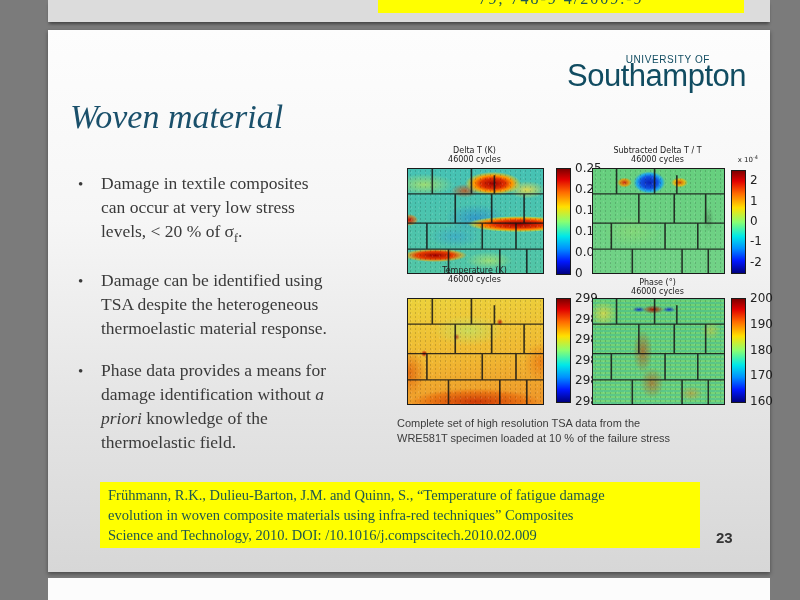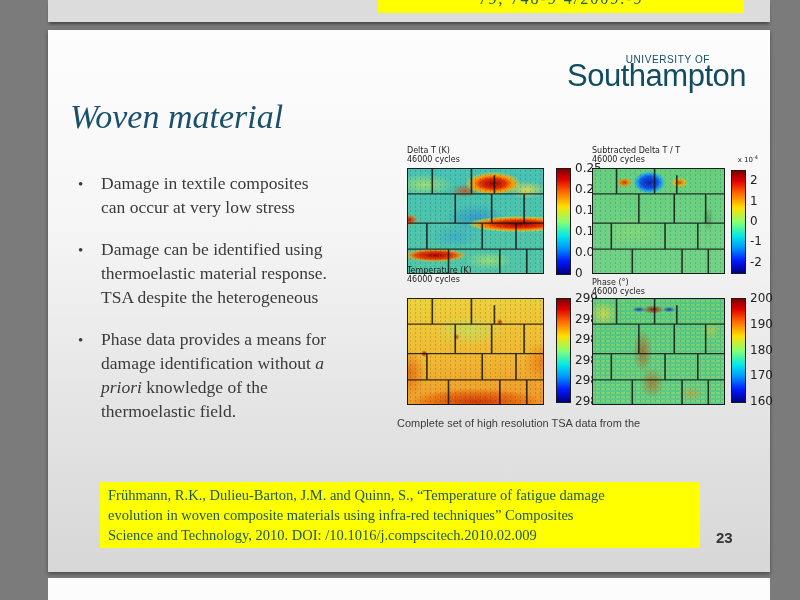--- a/index.html
+++ b/index.html
@@ -23,21 +23,21 @@
   
   .title{position:absolute;left:22px;top:68px;font-size:34px;color:#1a506b;font-style:italic;}
   .bullets{position:absolute;left:27px;top:141px;width:300px;color:#3a3a3a;
            font-size:17.5px;line-height:24px;}
   .bullet{position:relative;padding-left:26px;margin-bottom:18px;}
   .marker{position:absolute;left:3px;top:1px;font-size:15px;}
   .bl{display:block;}
   .bullets sub{font-size:12px;}
   .bullets i{font-style:italic;}
   
-  .ptitle{position:absolute;width:135px;
+  .ptitle{position:absolute;width:135px;text-align:center;
           font-family:"DejaVu Sans","Liberation Sans",sans-serif;font-size:8px;line-height:9px;color:#222;}
   .ptitle .l{display:block;}
   .hm{position:absolute;border:1px solid #1a1a1a;}
   .noise,.grid{position:absolute;left:0;top:0;width:100%;height:100%;}
   .noise{background-image:radial-gradient(rgba(0,0,0,.28) .5px,transparent 1px),
                           radial-gradient(rgba(255,255,255,.16) .5px,transparent 1px);
          background-size:5px 4px,7px 6px;opacity:.75;}
   .hm1{background:
     radial-gradient(ellipse 26% 14% at 63% 14%,#a00000 0%,#e03000 35%,#ff9900 55%,rgba(255,200,0,.4) 70%,transparent 80%),
     radial-gradient(ellipse 14% 9% at 42% 21%,rgba(220,60,0,.7),transparent 75%),
@@ -109,26 +109,27 @@
   <div class="logo-top">UNIVERSITY OF</div>
   <div class="logo-name">Southampton</div>
 
   <h1 class="title" style="margin:0;font-weight:normal;">Woven material</h1>
 
   <div class="bullets">
     <div class="bullet">
       <span class="marker">•</span>
       <span class="bl">Damage in textile composites</span>
       <span class="bl">can occur at very low stress</span>
+      <span class="bl"><span>levels, &lt; 20 % of σ</span><sub>f</sub><span>.</span></span>
     </div>
     <div class="bullet">
       <span class="marker">•</span>
       <span class="bl">Damage can be identified using</span>
+      <span class="bl">TSA despite the heterogeneous</span>
       <span class="bl">thermoelastic material response.</span>
-      <span class="bl">TSA despite the heterogeneous</span>
     </div>
     <div class="bullet">
       <span class="marker">•</span>
       <span class="bl">Phase data provides a means for</span>
       <span class="bl"><span>damage identification without </span><i>a</i></span>
       <span class="bl"><i>priori</i><span> knowledge of the</span></span>
       <span class="bl">thermoelastic field.</span>
     </div>
   </div>
 
@@ -208,20 +209,21 @@
   <div class="tickcol" style="left:699px;top:268px;height:103px;">
     <span class="tick" style="top:0%">200</span>
     <span class="tick" style="top:25%">190</span>
     <span class="tick" style="top:50%">180</span>
     <span class="tick" style="top:75%">170</span>
     <span class="tick" style="top:100%">160</span>
   </div>
 
   <div class="caption">
     <span class="l">Complete set of high resolution TSA data from the</span>
+    <span class="l">WRE581T specimen loaded at 10 % of the failure stress</span>
   </div>
 
   <div class="citation">
     <span class="l">Frühmann, R.K., Dulieu-Barton, J.M. and Quinn, S., “Temperature of fatigue damage</span>
     <span class="l">evolution in woven composite materials using infra-red techniques” Composites</span>
     <span class="l">Science and Technology, 2010. DOI: /10.1016/j.compscitech.2010.02.009</span>
   </div>
 
   <div class="pageno">23</div>
 </div>

